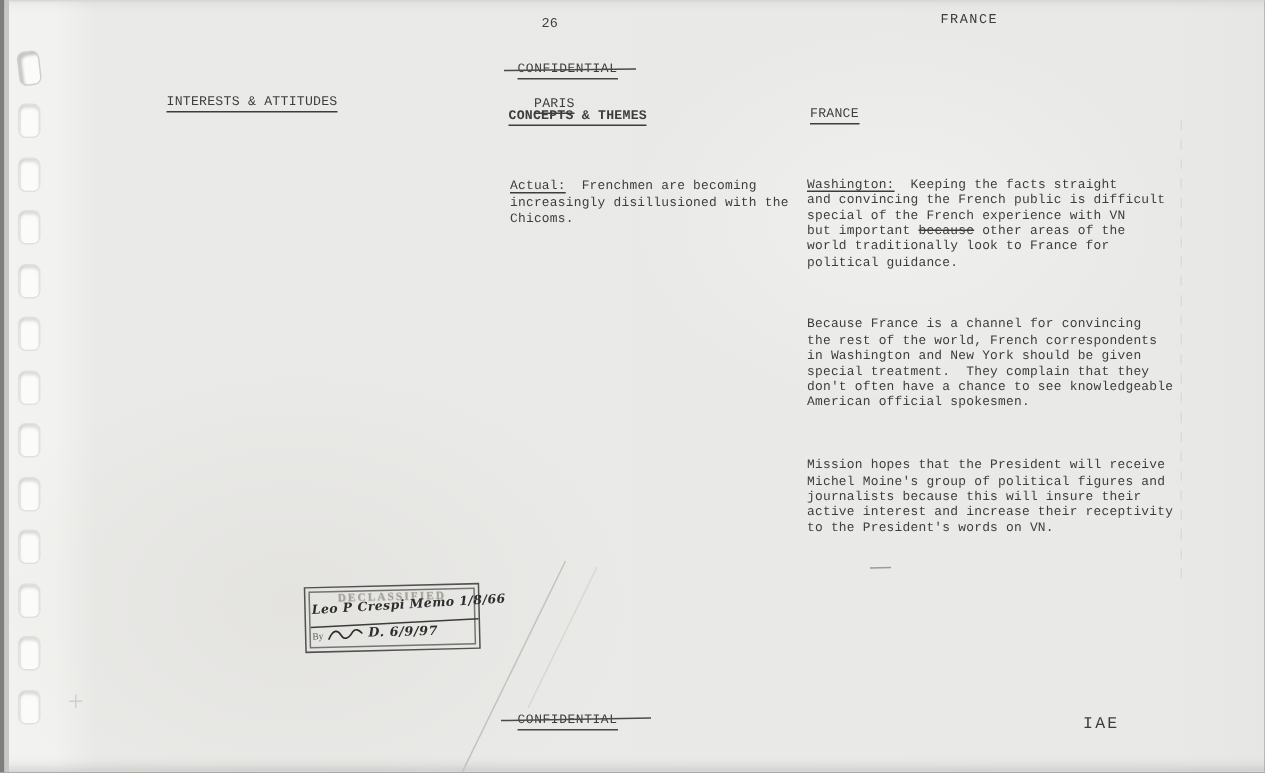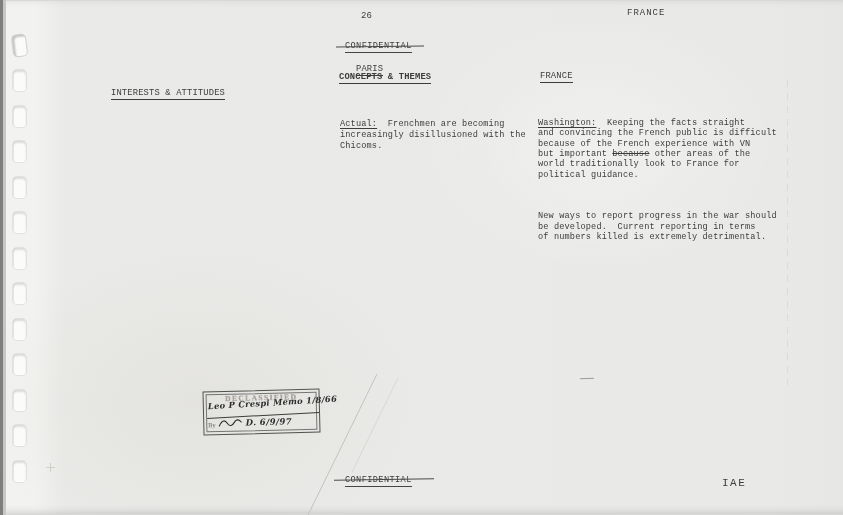--- a/index.html
+++ b/index.html
@@ -95,41 +95,49 @@
   </svg>
   <div class="pencil-dash"></div>
   <div class="plus-mark"></div>
 
   <div class="t" style="left:361px;top:11px;font-size:9px;">26</div>
   <div class="t" style="left:627px;top:8px;font-size:9px;letter-spacing:1px;">FRANCE</div>
 
   <div class="t conf" style="left:345px;top:41px;">CONFIDENTIAL</div>
   <div class="strikeline" style="left:336px;top:46px;width:88px;transform:rotate(-0.6deg);"></div>
 
-  <div class="t hd" style="left:111px;top:88px;">INTERESTS &amp; ATTITUDES</div>
+  <div class="t hd" style="left:111px;top:63px;">INTERESTS &amp; ATTITUDES</div>
   <div class="t hd" style="left:356px;top:42px;margin-top:22px;">PARIS</div>
   <div class="t hd" style="left:339px;top:72px;font-weight:bold;">CONCEPTS &amp; THEMES</div>
   <div class="t hd" style="left:540px;top:71px;">FRANCE</div>
 
   <div class="t col col-mid" style="left:340px;top:97px;width:202px;">
     <p><span class="lead">Actual:</span><span>  Frenchmen are becoming
 increasingly disillusioned with the
 Chicoms.</span></p>
   </div>
 
   <div class="t col" style="left:538px;top:97px;width:288px;">
     <p><span class="lead">Washington:</span><span>  Keeping the facts straight
 and convincing the French public is difficult
-because of the French experience with VN
+special of the French experience with VN
 but important </span><span class="strike">because</span><span> other areas of the
 world traditionally look to France for
 political guidance.</span></p>
-    <p>New ways to report progress in the war should
-be developed.  Current reporting in terms
-of numbers killed is extremely detrimental.</p>
+    <p>Because France is a channel for convincing
+the rest of the world, French correspondents
+in Washington and New York should be given
+special treatment.  They complain that they
+don't often have a chance to see knowledgeable
+American official spokesmen.</p>
+    <p>Mission hopes that the President will receive
+Michel Moine's group of political figures and
+journalists because this will insure their
+active interest and increase their receptivity
+to the President's words on VN.</p>
     
     
   </div>
 
   <div class="stamp">
     <div class="stamp-inner"></div>
     <div class="stamp-declass">DECLASSIFIED</div>
     <div class="stamp-line1 hw">Leo P Crespi Memo 1/8/66</div>
     <div class="stamp-rule"></div>
     <div class="stamp-byrow">

